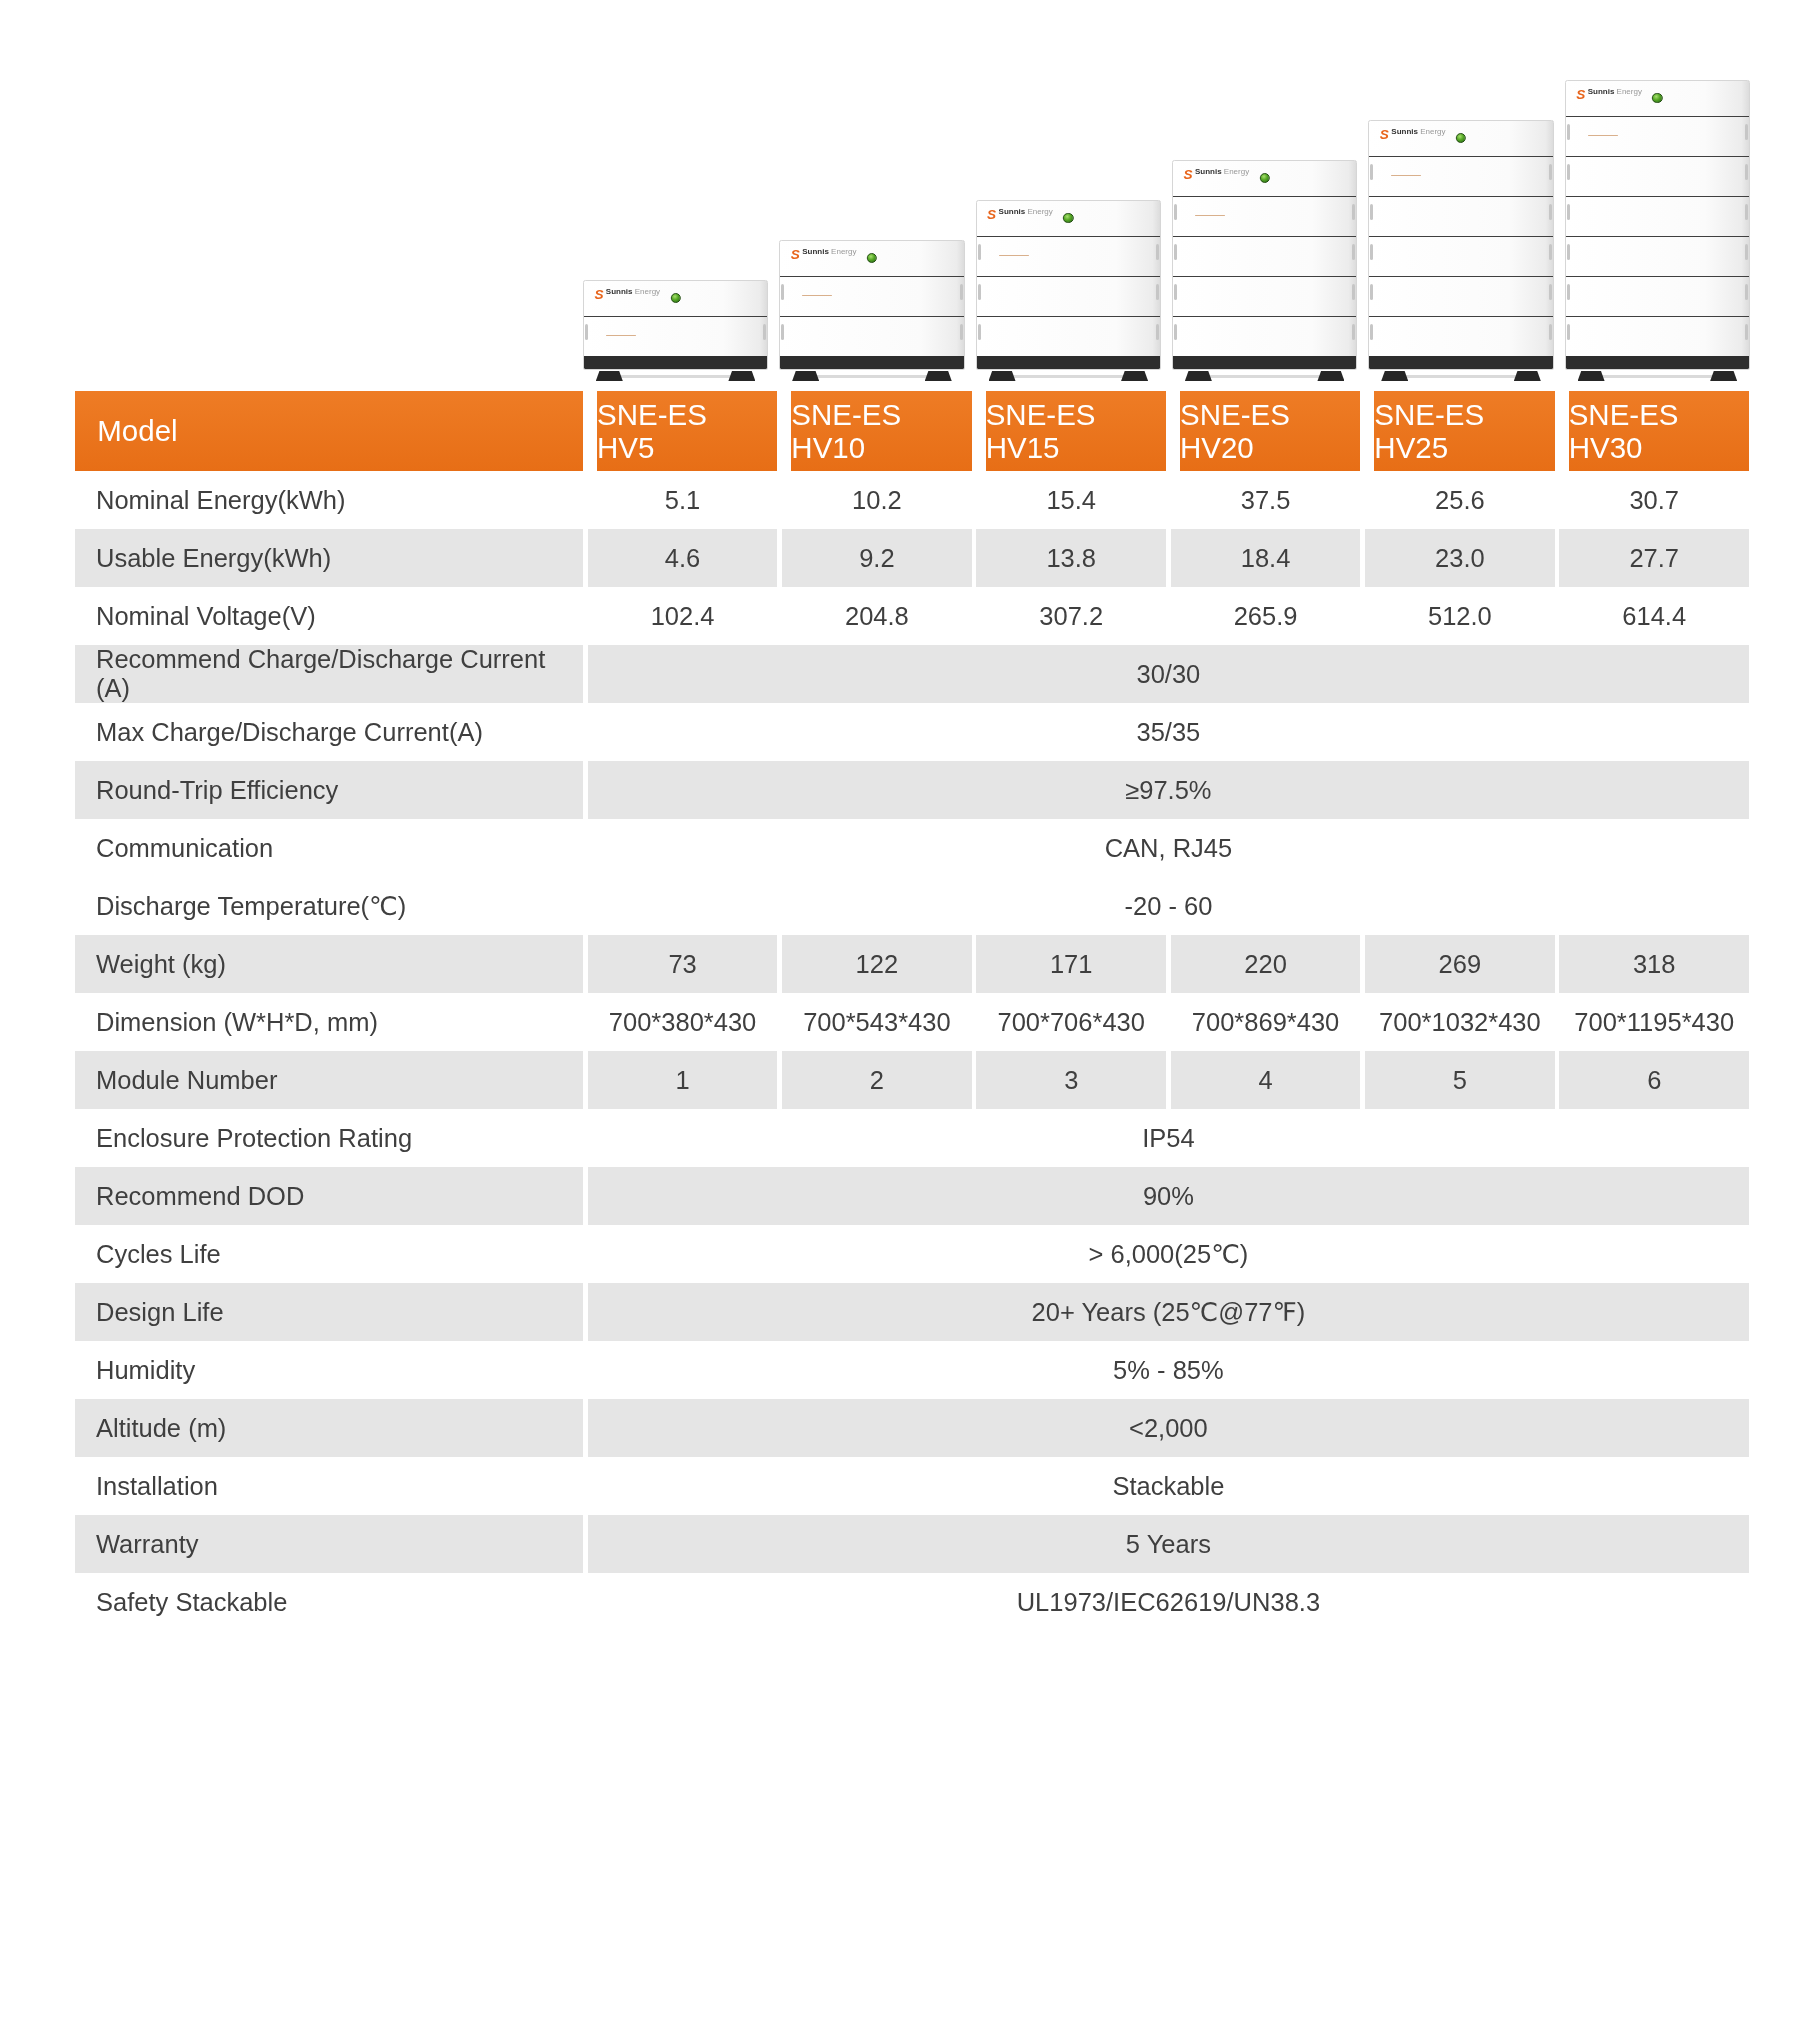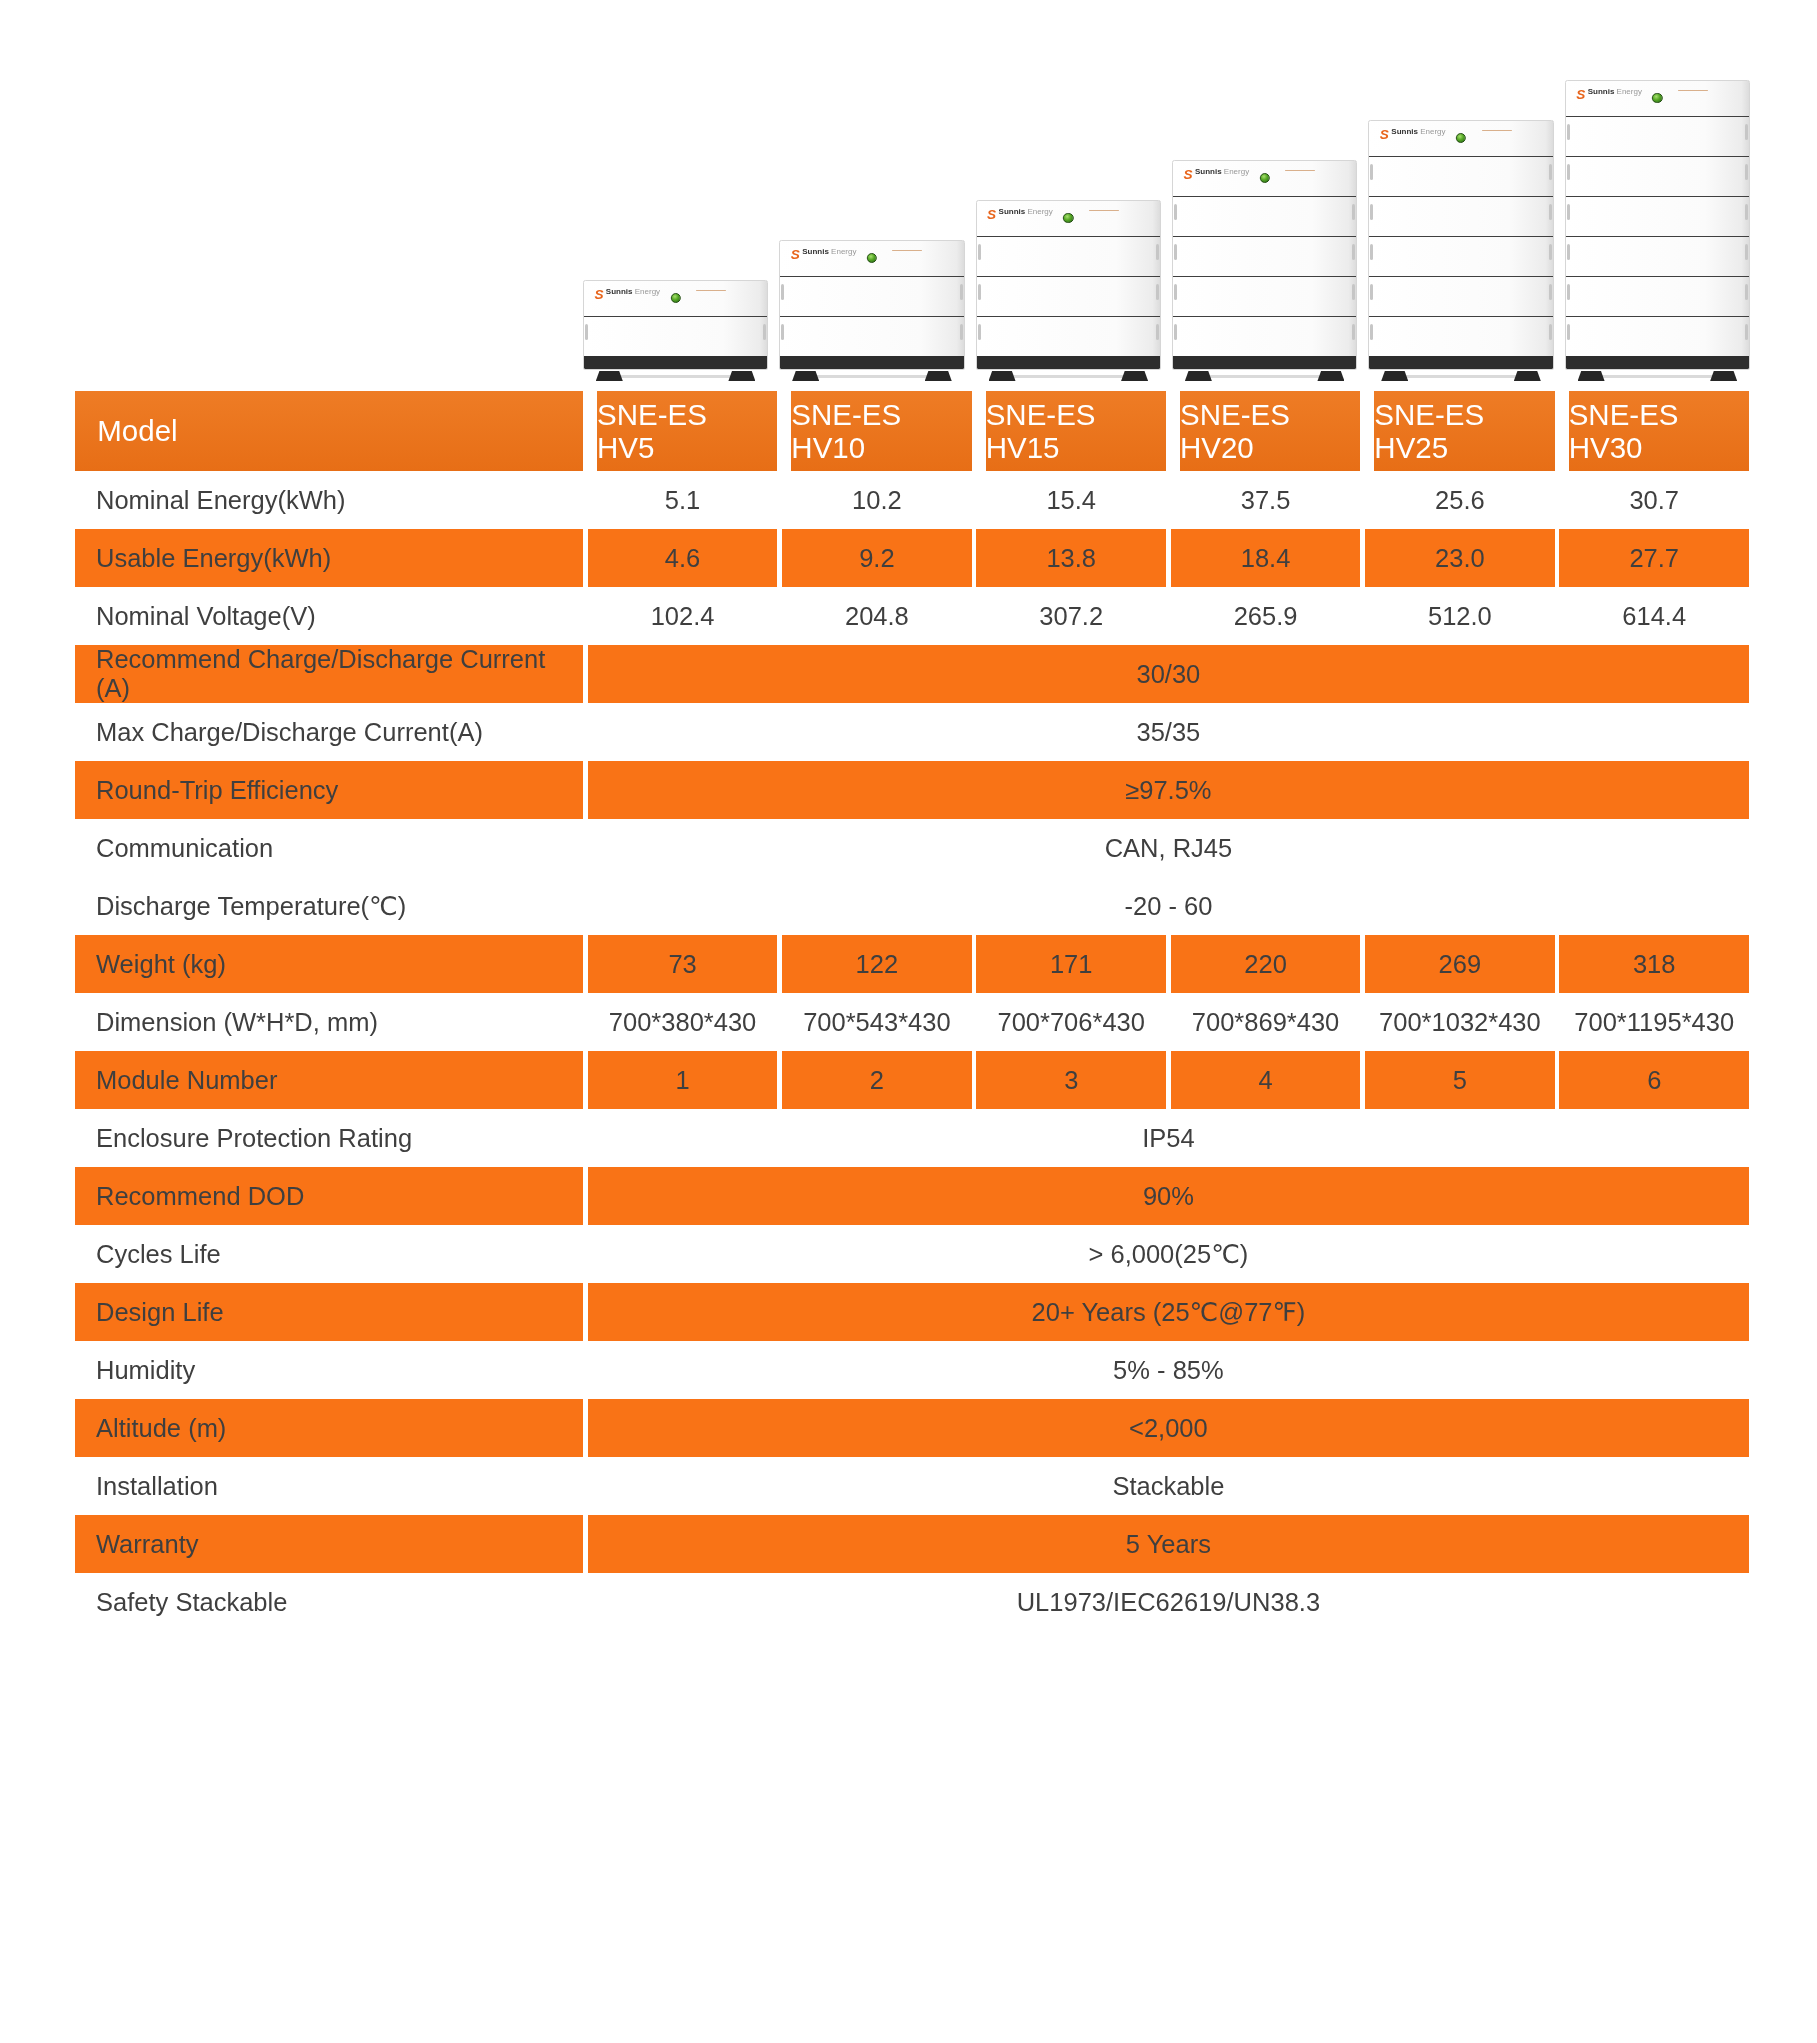--- a/index.html
+++ b/index.html
@@ -15,21 +15,21 @@
     display:flex;align-items:flex-end;gap:11.2px;
   }
   .unit{flex:1 1 0;display:flex;flex-direction:column;}
   .unit-body{
     border:0.8px solid #d6d6d6;border-radius:2.4px 2.4px 1.6px 1.6px;
     background:linear-gradient(90deg,#ffffff 0%,#fbfbfb 76%,#ececec 96%,#dcdcdc 100%);
   }
   .logo-sec{height:35px;position:relative;}
   .logo{position:absolute;left:10.4px;top:7.2px;display:flex;align-items:flex-start;gap:2.4px;}
   .s-mark{color:#e8641b;font-weight:bold;font-style:italic;font-size:13.6px;line-height:1;}
-  .brand-line{display:flex;gap:36px;}
+  .brand-line{display:flex;flex-direction:column;gap:36px;}
   .brand-words{font-size:8px;line-height:8.8px;white-space:nowrap;}
   .brand-words .b1{font-weight:bold;color:#333;}
   .brand-words .b2{color:#999;}
   .tagbar{height:1.6px;width:30px;background:#d9b08c;margin-top:1.6px;border-radius:0.8px;}
   .led{
     position:absolute;left:50%;top:12px;transform:translateX(-50%);
     width:10.4px;height:10.4px;border-radius:50%;
     background:radial-gradient(circle at 38% 32%,#a8e070 0%,#55a824 45%,#27641a 100%);
     border:0.8px solid #234e12;box-sizing:border-box;
   }
@@ -58,21 +58,21 @@
     background:linear-gradient(180deg,#ee7c25 0%,#e76e16 100%);
     color:#ffffff;display:flex;flex-direction:column;align-items:flex-start;justify-content:center;
     text-align:center;font-size:29.5px;line-height:1.12;
   }
   .th.model{align-items:flex-start;padding-left:22.3px;box-sizing:border-box;justify-content:center;}
   .row{display:grid;column-gap:4.8px;height:58px;}
   .row.per{grid-template-columns:508px repeat(6,1fr);}
   .row.merged{grid-template-columns:508px 1fr;}
   .cell{display:flex;align-items:center;justify-content:center;font-size:25.5px;background:transparent;}
   .cell.label{justify-content:flex-start;padding-left:21px;box-sizing:border-box;}
-  .row.gray .cell{background:#f97316;}
+  .row.gray .cell{background:#e5e5e5;}
 </style>
 </head>
 <body>
 
 <div class="units">
     <div class="unit" title="SNE-ES HV5">
       <div class="unit-body">
         <div class="logo-sec">
           <div class="logo">
             <div class="s-mark">S</div>

